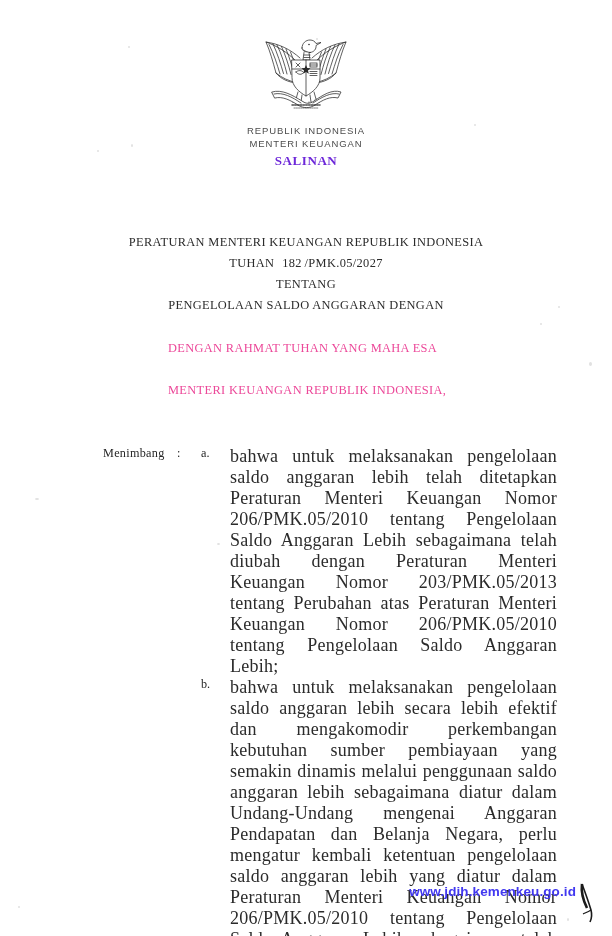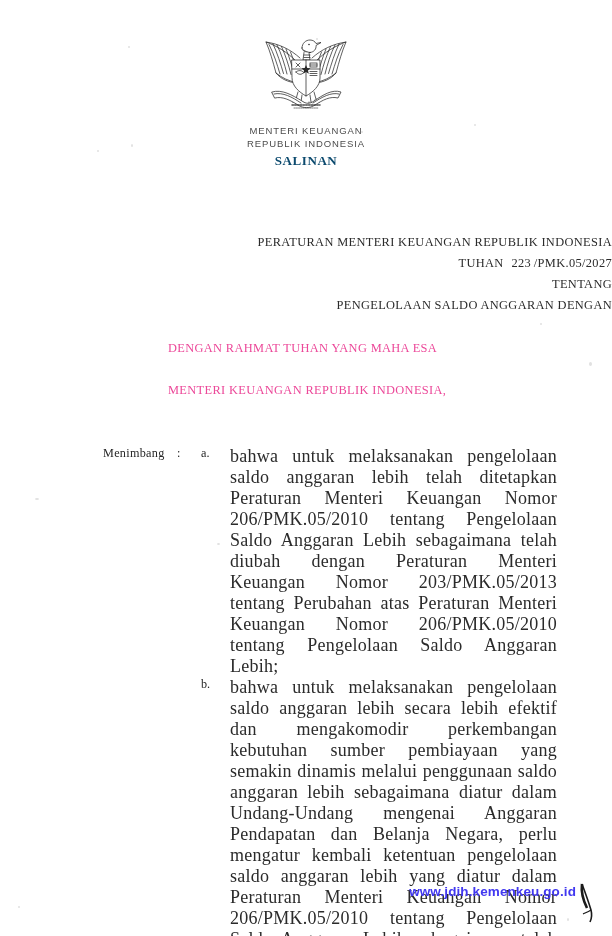--- a/index.html
+++ b/index.html
@@ -52,30 +52,30 @@
   }
   .salinan {
     position: absolute;
     top: 153px;
     left: 0;
     width: 612px;
     text-align: center;
     font-size: 13px;
     font-weight: bold;
     letter-spacing: .6px;
-    color: #0c4a6e;
+    color: #6d28d9;
   }
 
   
   .title-block {
     position: absolute;
     top: 232px;
     left: 0;
     width: 612px;
-    text-align: right;
+    text-align: center;
     font-size: 12.4px;
     line-height: 21px;
     letter-spacing: .35px;
     color: #2b2b2b;
   }
   .title-block .nomor-line .handnum {
     font-size: 12.4px;
     letter-spacing: .2px;
     padding: 0 3px 0 8px;
     color: #2b2b2b;
@@ -230,28 +230,28 @@
       <path d="M36 112 C56 106 76 118 96 130 C104 136 112 136 120 130 C138 118 156 106 174 112
                L168 124 C152 120 138 128 122 138 C112 145 98 145 88 138 C72 128 56 120 42 124 Z" fill="#fff"></path>
       <path d="M40 116 C58 112 76 122 94 134 M170 116 C154 112 136 122 118 134"></path>
 
       <path d="M76 138 H132" stroke-width="3" stroke-dasharray="3 2.5" opacity=".85"></path>
       <path d="M80 144 H128" stroke-width="2" stroke-dasharray="2.5 2" opacity=".6"></path>
     </svg>
   </div>
 
   <div class="ministry">
+    <div>REPUBLIK INDONESIA</div>
     <div>MENTERI KEUANGAN</div>
-    <div>REPUBLIK INDONESIA</div>
   </div>
   <div class="salinan">SALINAN</div>
 
   <div class="title-block">
     <div>PERATURAN MENTERI KEUANGAN REPUBLIK INDONESIA</div>
-    <div class="nomor-line"><span>TUHAN</span><span class="handnum">223</span><span>/PMK.05/2027</span></div>
+    <div class="nomor-line"><span>TUHAN</span><span class="handnum">182</span><span>/PMK.05/2027</span></div>
     <div>TENTANG</div>
     <div>PENGELOLAAN SALDO ANGGARAN DENGAN</div>
   </div>
 
   <div class="invocation l1">DENGAN RAHMAT TUHAN YANG MAHA ESA</div>
   <div class="invocation l2">MENTERI KEUANGAN REPUBLIK INDONESIA,</div>
 
   <div class="considerations">
 
     <div class="cons-row cons-item">

